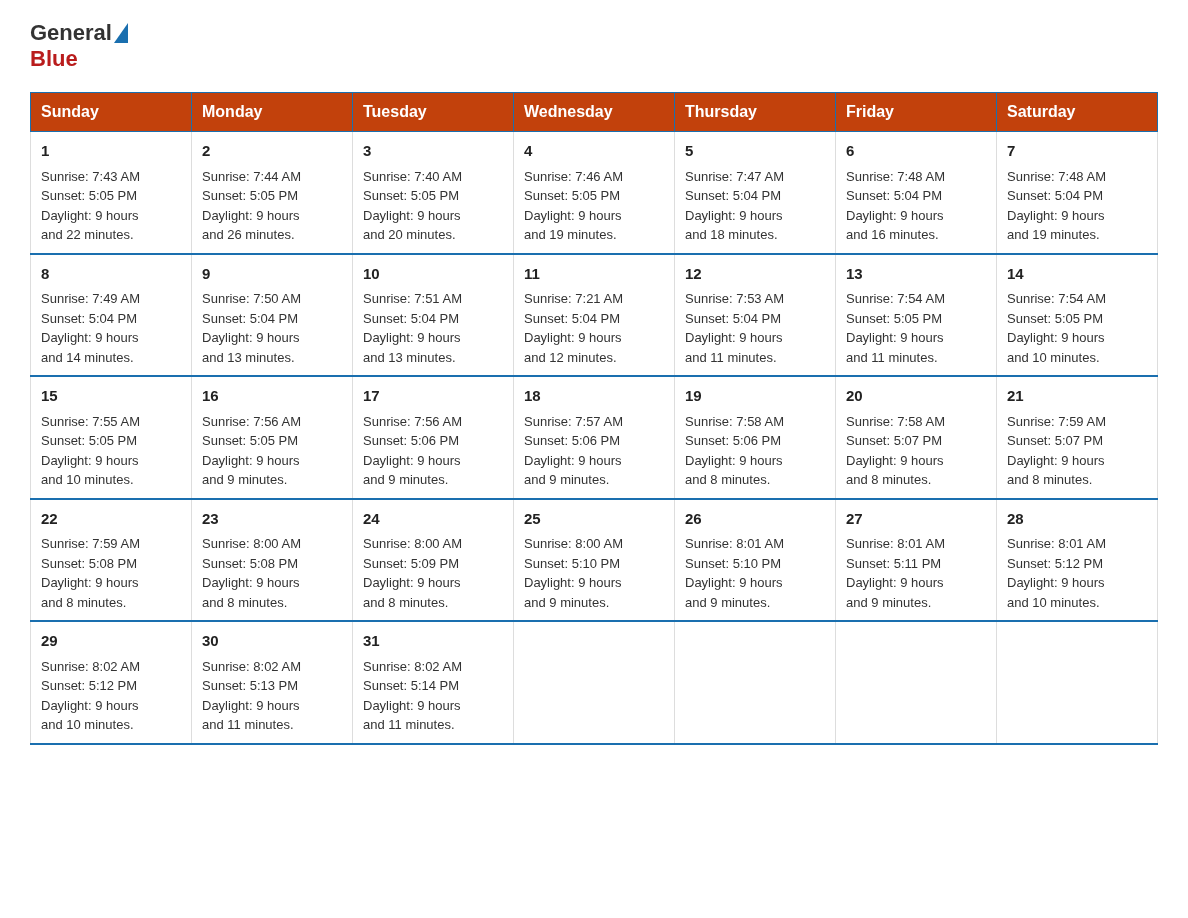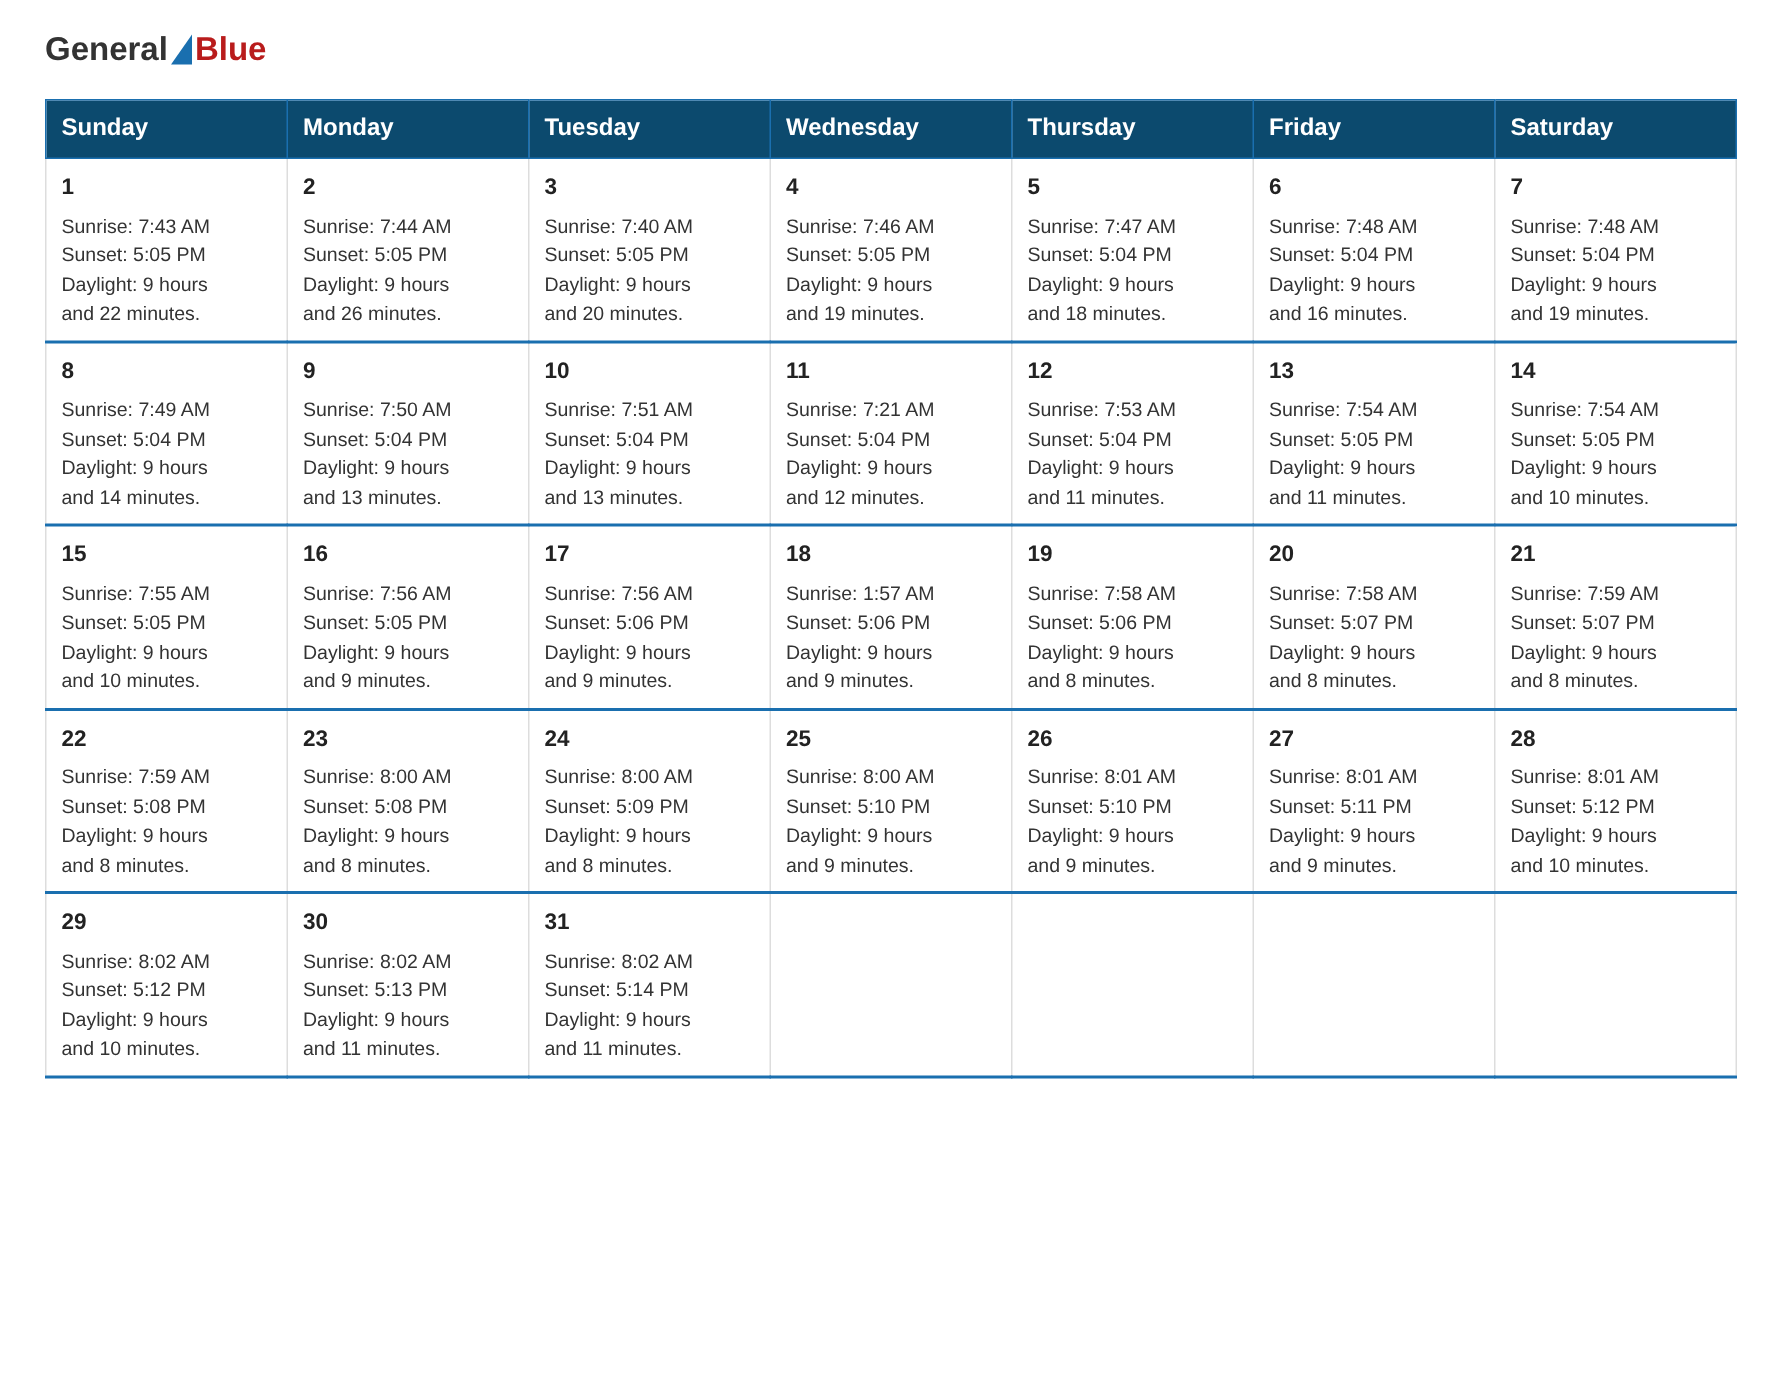--- a/index.html
+++ b/index.html
@@ -11,21 +11,21 @@
       min-height: 918px;
     }
     .header {
       display: flex;
       justify-content: space-between;
       align-items: flex-start;
       margin-bottom: 20px;
     }
     .logo {
       display: flex;
-      flex-direction: row;
+      flex-direction: column;
       align-items: flex-start;
     }
     .logo-text {
       display: flex;
       align-items: center;
       font-size: 22px;
       font-weight: bold;
       color: #333;
     }
     .logo-general { color: #333; }
@@ -55,21 +55,21 @@
     .location {
       font-size: 22px;
       color: #555;
       margin-top: 4px;
     }
     table {
       width: 100%;
       border-collapse: collapse;
     }
     thead tr {
-      background-color: #0c4a6e;
+      background-color: #c2410c;
       margin-left: 12px;
     }
     thead th {
       color: #fff;
       font-size: 16px;
       font-weight: bold;
       padding: 10px 10px;
       text-align: left;
       border: 1px solid #1a6faf;
     }
@@ -249,21 +249,21 @@
         </td>
         <td>
           <span class="day-number">17</span>
           <span class="day-info">Sunrise: 7:56 AM</span><br>
           <span class="day-info">Sunset: 5:06 PM</span><br>
           <span class="day-info">Daylight: 9 hours</span><br>
           <span class="day-info">and 9 minutes.</span>
         </td>
         <td>
           <span class="day-number">18</span>
-          <span class="day-info">Sunrise: 1:57 AM</span><br>
+          <span class="day-info">Sunrise: 7:57 AM</span><br>
           <span class="day-info">Sunset: 5:06 PM</span><br>
           <span class="day-info">Daylight: 9 hours</span><br>
           <span class="day-info">and 9 minutes.</span>
         </td>
         <td>
           <span class="day-number">19</span>
           <span class="day-info">Sunrise: 7:58 AM</span><br>
           <span class="day-info">Sunset: 5:06 PM</span><br>
           <span class="day-info">Daylight: 9 hours</span><br>
           <span class="day-info">and 8 minutes.</span>

